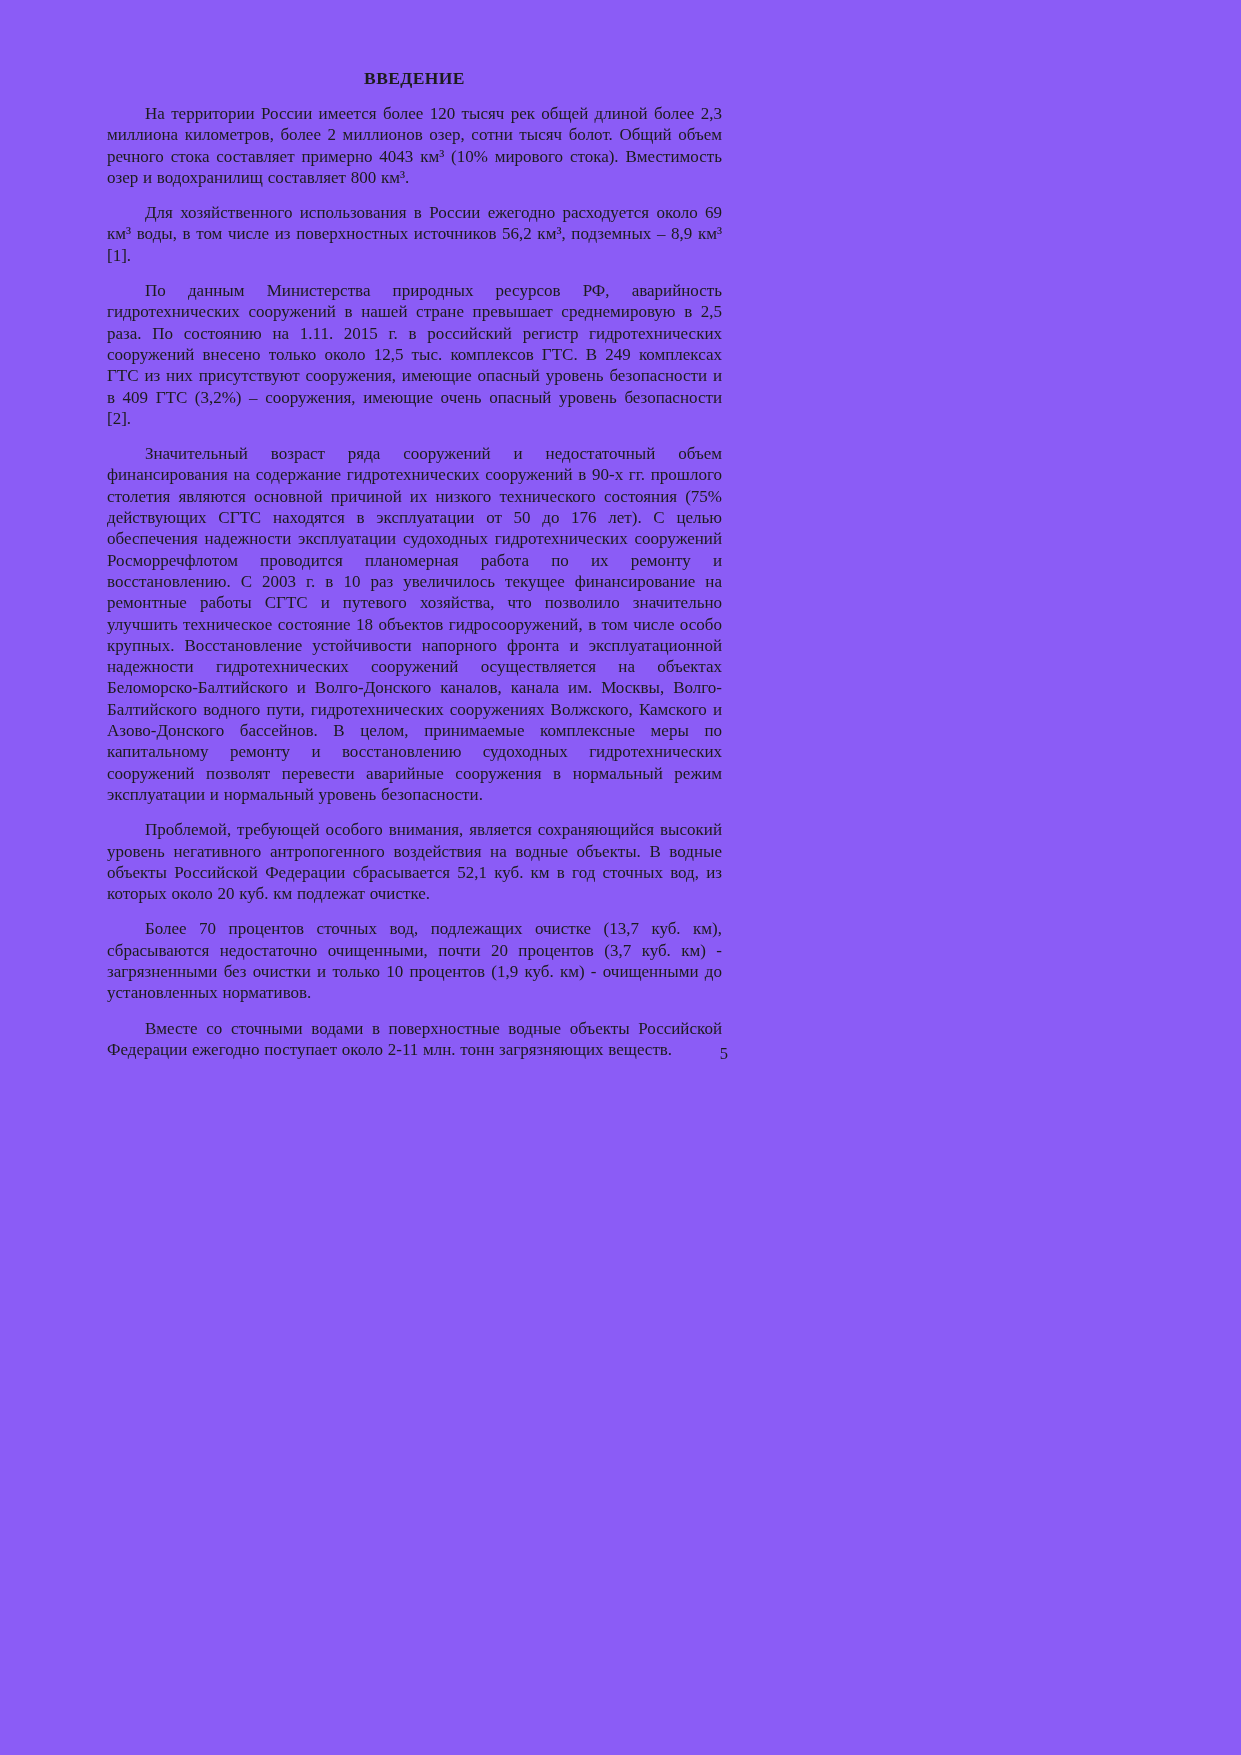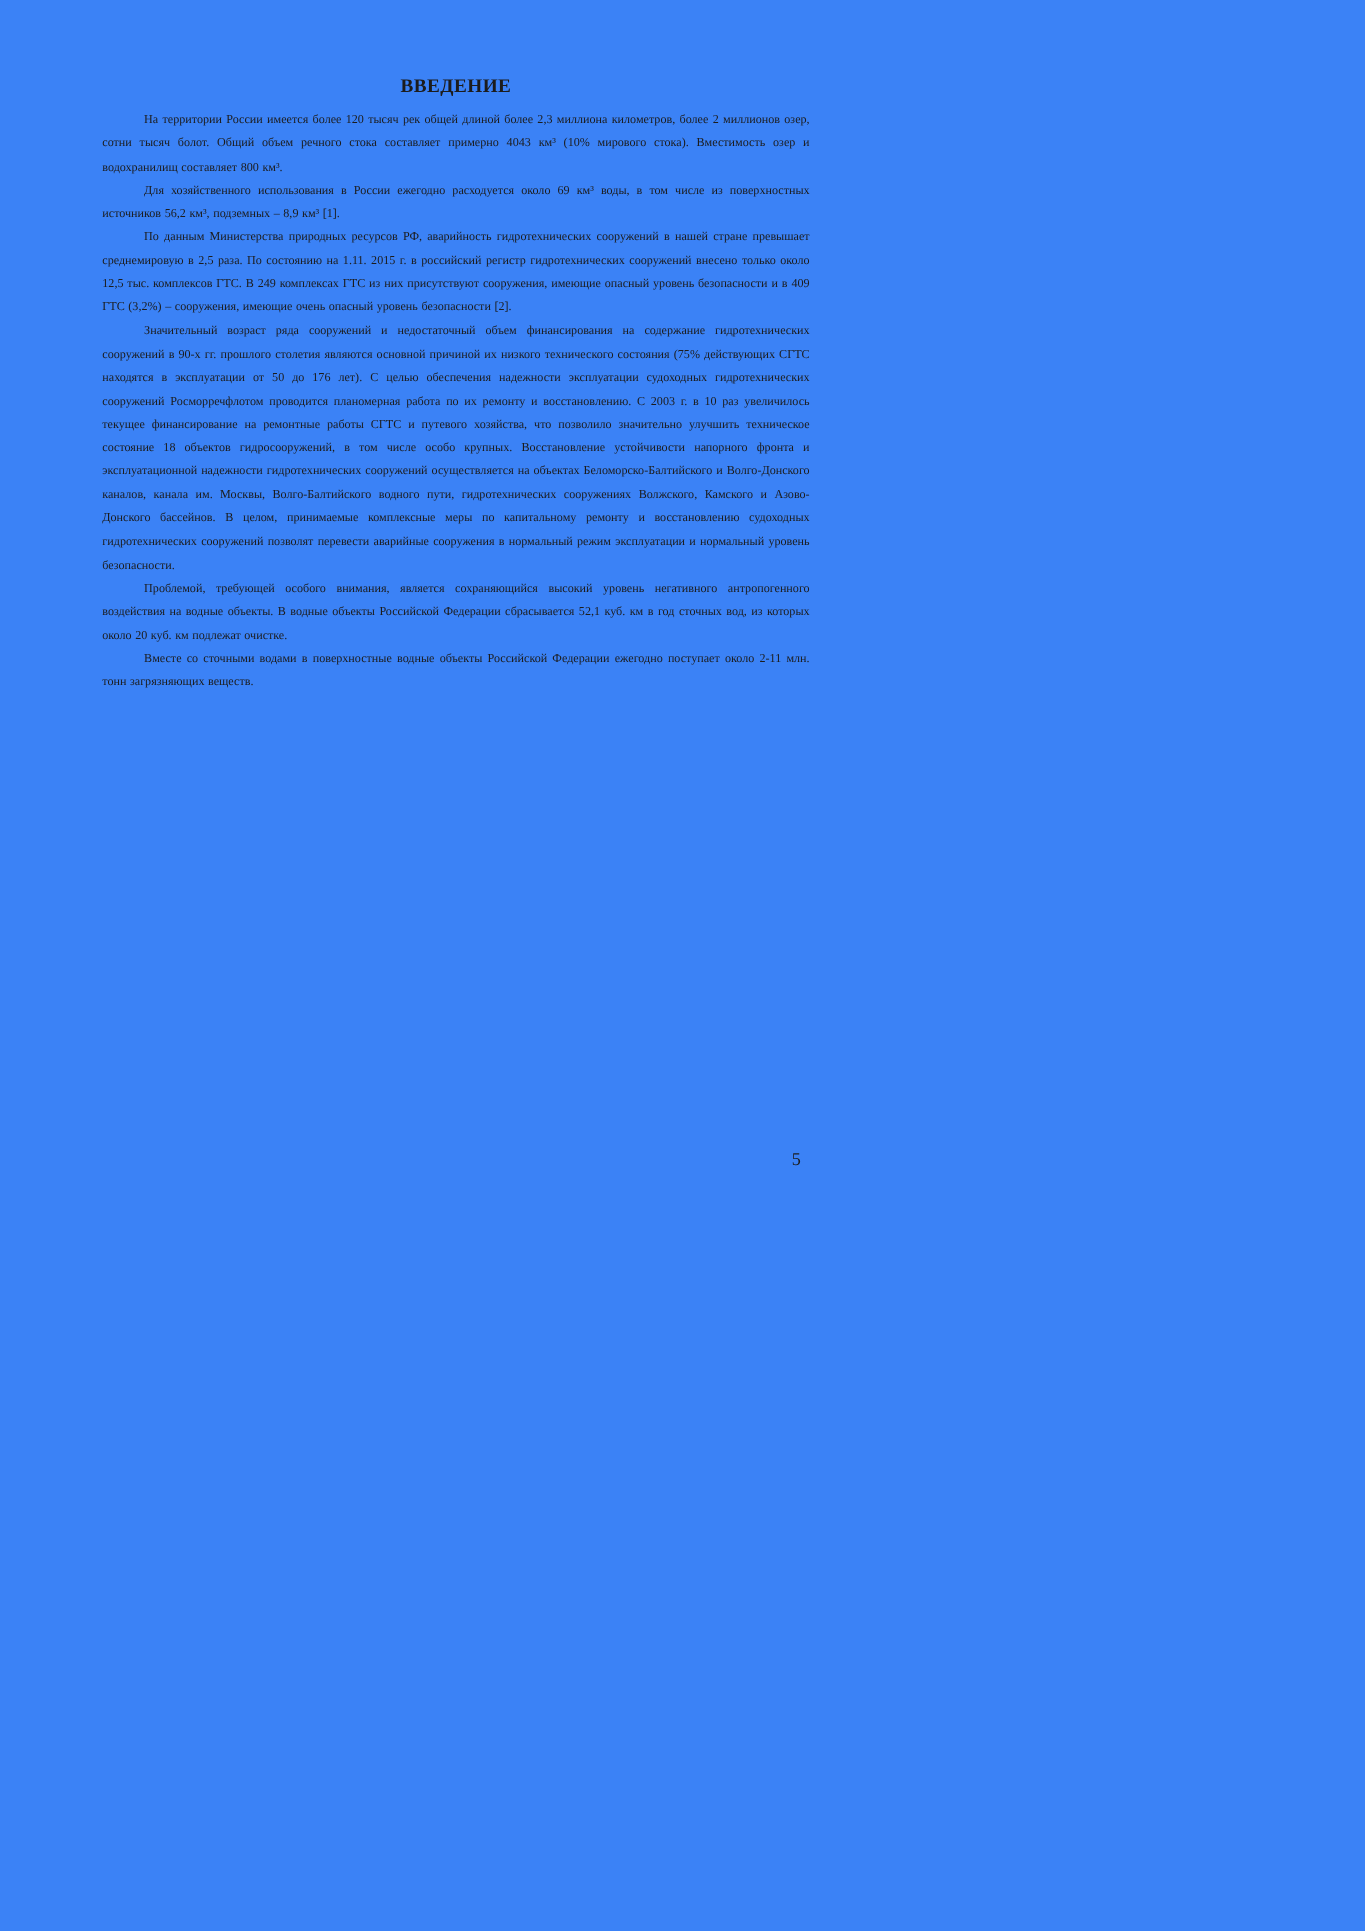--- a/index.html
+++ b/index.html
@@ -4,41 +4,41 @@
 <style>
   html, body {
     margin: 0;
     padding: 0;
     background: #ffffff;
   }
   .page {
     position: relative;
     width: 1241px;
     height: 1755px;
-    background: #3b82f6;
+    background: #8b5cf6;
     font-family: "Liberation Serif", "DejaVu Serif", serif;
     color: #1c1c1c;
     overflow: hidden;
   }
   .text-block {
     position: absolute;
     left: 93px;
     top: 68px;
     width: 643px;
   }
   .title {
     margin: 0 0 10px 0;
     font-size: 17.5px;
     font-weight: bold;
     text-align: center;
     letter-spacing: 0.4px;
   }
   p.body-par {
-    margin: 0;
-    font-size: 11px;
+    margin: 14px;
+    font-size: 17px;
     line-height: 21.3px;
     text-align: justify;
     text-indent: 38px;
     word-spacing: 0.5px;
   }
   .page-number {
     position: absolute;
     left: 93px;
     top: 1044px;
     width: 635px;
@@ -51,16 +51,17 @@
 <body>
 
 <div class="page">
   <div class="text-block">
     <h1 class="title">ВВЕДЕНИЕ</h1>
     <p class="body-par">На территории России имеется более 120 тысяч рек общей длиной более 2,3 миллиона километров, более 2 миллионов озер, сотни тысяч болот. Общий объем речного стока составляет примерно 4043 км³ (10% мирового стока). Вместимость озер и водохранилищ составляет 800 км³.</p>
     <p class="body-par">Для хозяйственного использования в России ежегодно расходуется около 69 км³ воды, в том числе из поверхностных источников 56,2 км³, подземных – 8,9 км³ [1].</p>
     <p class="body-par">По данным Министерства природных ресурсов РФ, аварийность гидротехнических сооружений в нашей стране превышает среднемировую в 2,5 раза. По состоянию на 1.11. 2015 г. в российский регистр гидротехнических сооружений внесено только около 12,5 тыс. комплексов ГТС. В 249 комплексах ГТС из них присутствуют сооружения, имеющие опасный уровень безопасности и в 409 ГТС (3,2%) – сооружения, имеющие очень опасный уровень безопасности [2].</p>
     <p class="body-par">Значительный возраст ряда сооружений и недостаточный объем финансирования на содержание гидротехнических сооружений в 90-х гг. прошлого столетия являются основной причиной их низкого технического состояния (75% действующих СГТС находятся в эксплуатации от 50 до 176 лет). С целью обеспечения надежности эксплуатации судоходных гидротехнических сооружений Росморречфлотом проводится планомерная работа по их ремонту и восстановлению. С 2003 г. в 10 раз увеличилось текущее финансирование на ремонтные работы СГТС и путевого хозяйства, что позволило значительно улучшить техническое состояние 18 объектов гидросооружений, в том числе особо крупных. Восстановление устойчивости напорного фронта и эксплуатационной надежности гидротехнических сооружений осуществляется на объектах Беломорско-Балтийского и Волго-Донского каналов, канала им. Москвы, Волго-Балтийского водного пути, гидротехнических сооружениях Волжского, Камского и Азово-Донского бассейнов. В целом, принимаемые комплексные меры по капитальному ремонту и восстановлению судоходных гидротехнических сооружений позволят перевести аварийные сооружения в нормальный режим эксплуатации и нормальный уровень безопасности.</p>
     <p class="body-par">Проблемой, требующей особого внимания, является сохраняющийся высокий уровень негативного антропогенного воздействия на водные объекты. В водные объекты Российской Федерации сбрасывается 52,1 куб. км в год сточных вод, из которых около 20 куб. км подлежат очистке.</p>
+    <p class="body-par">Более 70 процентов сточных вод, подлежащих очистке (13,7 куб. км), сбрасываются недостаточно очищенными, почти 20 процентов (3,7 куб. км) - загрязненными без очистки и только 10 процентов (1,9 куб. км) - очищенными до установленных нормативов.</p>
     <p class="body-par">Вместе со сточными водами в поверхностные водные объекты Российской Федерации ежегодно поступает около 2-11 млн. тонн загрязняющих веществ.</p>
   </div>
   <div class="page-number">5</div>
 </div>
 
 </body></html>

